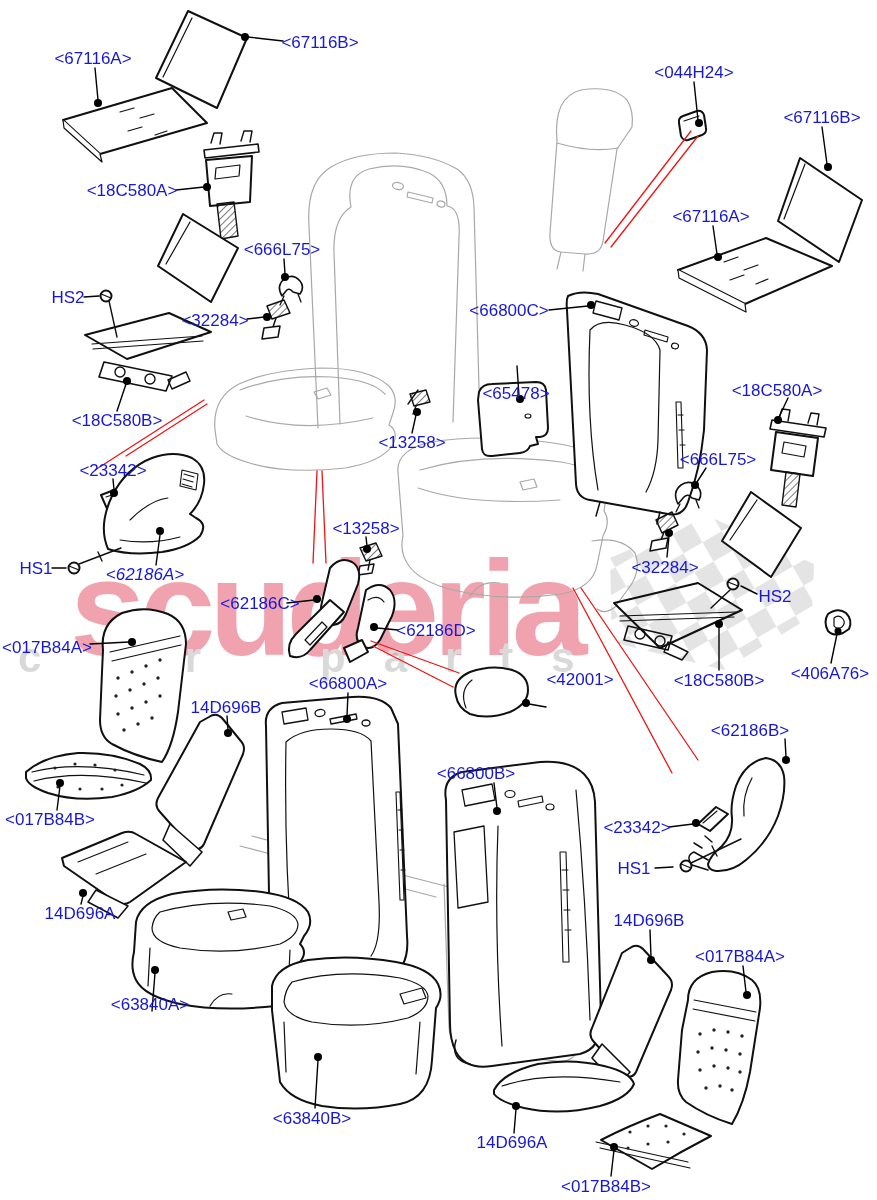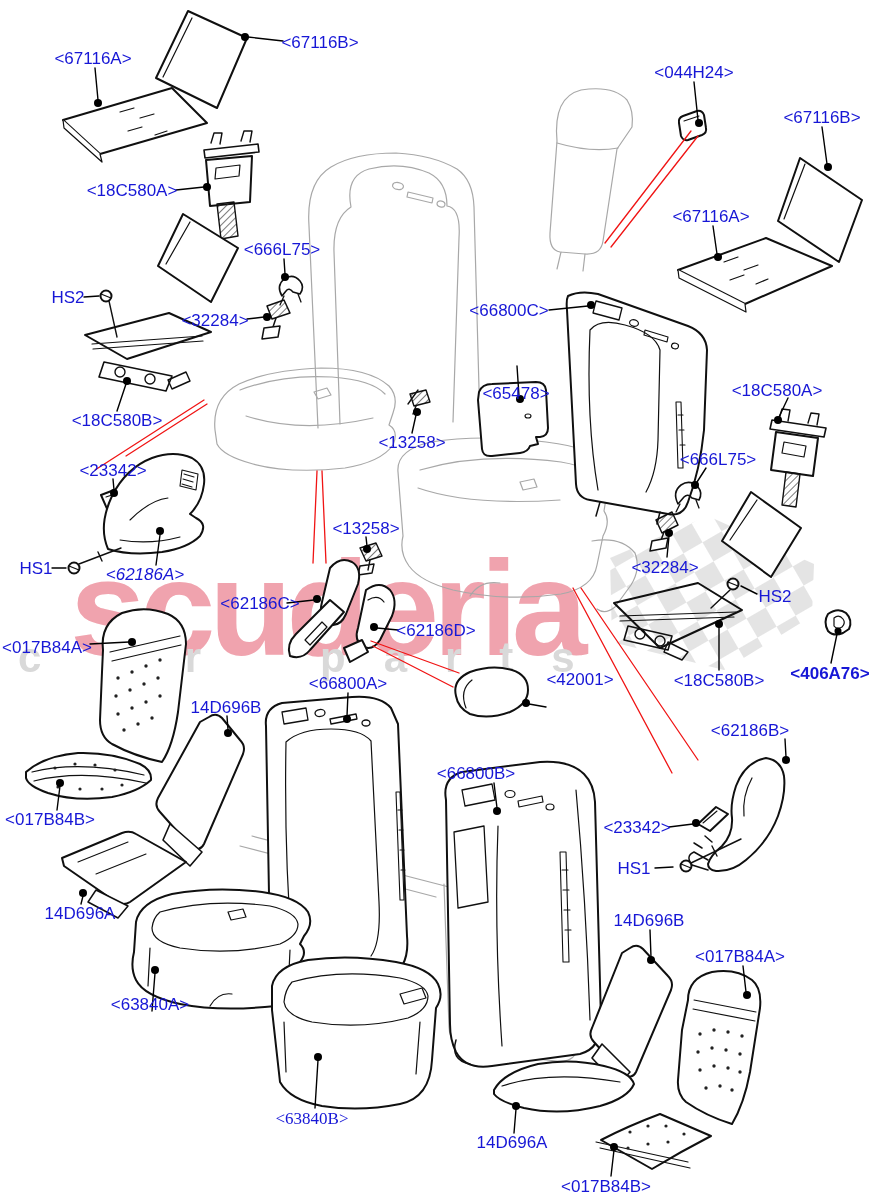--- a/index.html
+++ b/index.html
@@ -492,31 +492,31 @@
       <div class="part-label" style="left: 113px; top: 470px;">&lt;23342&gt;</div>
       <div class="part-label" style="left: 366px; top: 528px;">&lt;13258&gt;</div>
       <div class="part-label" style="left: 665px; top: 567px;">&lt;32284&gt;</div>
       <div class="part-label" style="left: 36px; top: 568px;">HS1</div>
       <div class="part-label" style="left: 145px; top: 574px; font-style: italic;">&lt;62186A&gt;</div>
       <div class="part-label" style="left: 775px; top: 596px;">HS2</div>
       <div class="part-label" style="left: 248px; top: 603px; margin-left: 12px;">&lt;62186C&gt;</div>
       <div class="part-label" style="left: 436px; top: 630px;">&lt;62186D&gt;</div>
       <div class="part-label" style="left: 47px; top: 647px;">&lt;017B84A&gt;</div>
       <div class="part-label" style="left: 719px; top: 680px;">&lt;18C580B&gt;</div>
-      <div class="part-label" style="left: 830px; top: 673px; font-weight: bold;">&lt;406A76&gt;</div>
+      <div class="part-label" style="left: 830px; top: 673px;">&lt;406A76&gt;</div>
       <div class="part-label" style="left: 348px; top: 683px;">&lt;66800A&gt;</div>
       <div class="part-label" style="left: 226px; top: 707px;">14D696B</div>
       <div class="part-label" style="left: 580px; top: 679px;">&lt;42001&gt;</div>
       <div class="part-label" style="left: 750px; top: 730px;">&lt;62186B&gt;</div>
       <div class="part-label" style="left: 476px; top: 773px;">&lt;66800B&gt;</div>
       <div class="part-label" style="left: 50px; top: 819px;">&lt;017B84B&gt;</div>
       <div class="part-label" style="left: 637px; top: 827px;">&lt;23342&gt;</div>
       <div class="part-label" style="left: 634px; top: 868px;">HS1</div>
       <div class="part-label" style="left: 80px; top: 913px;">14D696A</div>
       <div class="part-label" style="left: 649px; top: 920px;">14D696B</div>
       <div class="part-label" style="left: 740px; top: 956px;">&lt;017B84A&gt;</div>
       <div class="part-label" style="left: 150px; top: 1004px;">&lt;63840A&gt;</div>
-      <div class="part-label" style="left: 312px; top: 1118px; font-family: Liberation Serif, serif;">&lt;63840B&gt;</div>
+      <div class="part-label" style="left: 312px; top: 1118px;">&lt;63840B&gt;</div>
       <div class="part-label" style="left: 512px; top: 1142px;">14D696A</div>
       <div class="part-label" style="left: 606px; top: 1186px;">&lt;017B84B&gt;</div>
     </div>
 
 </div>
 
 </body></html>

